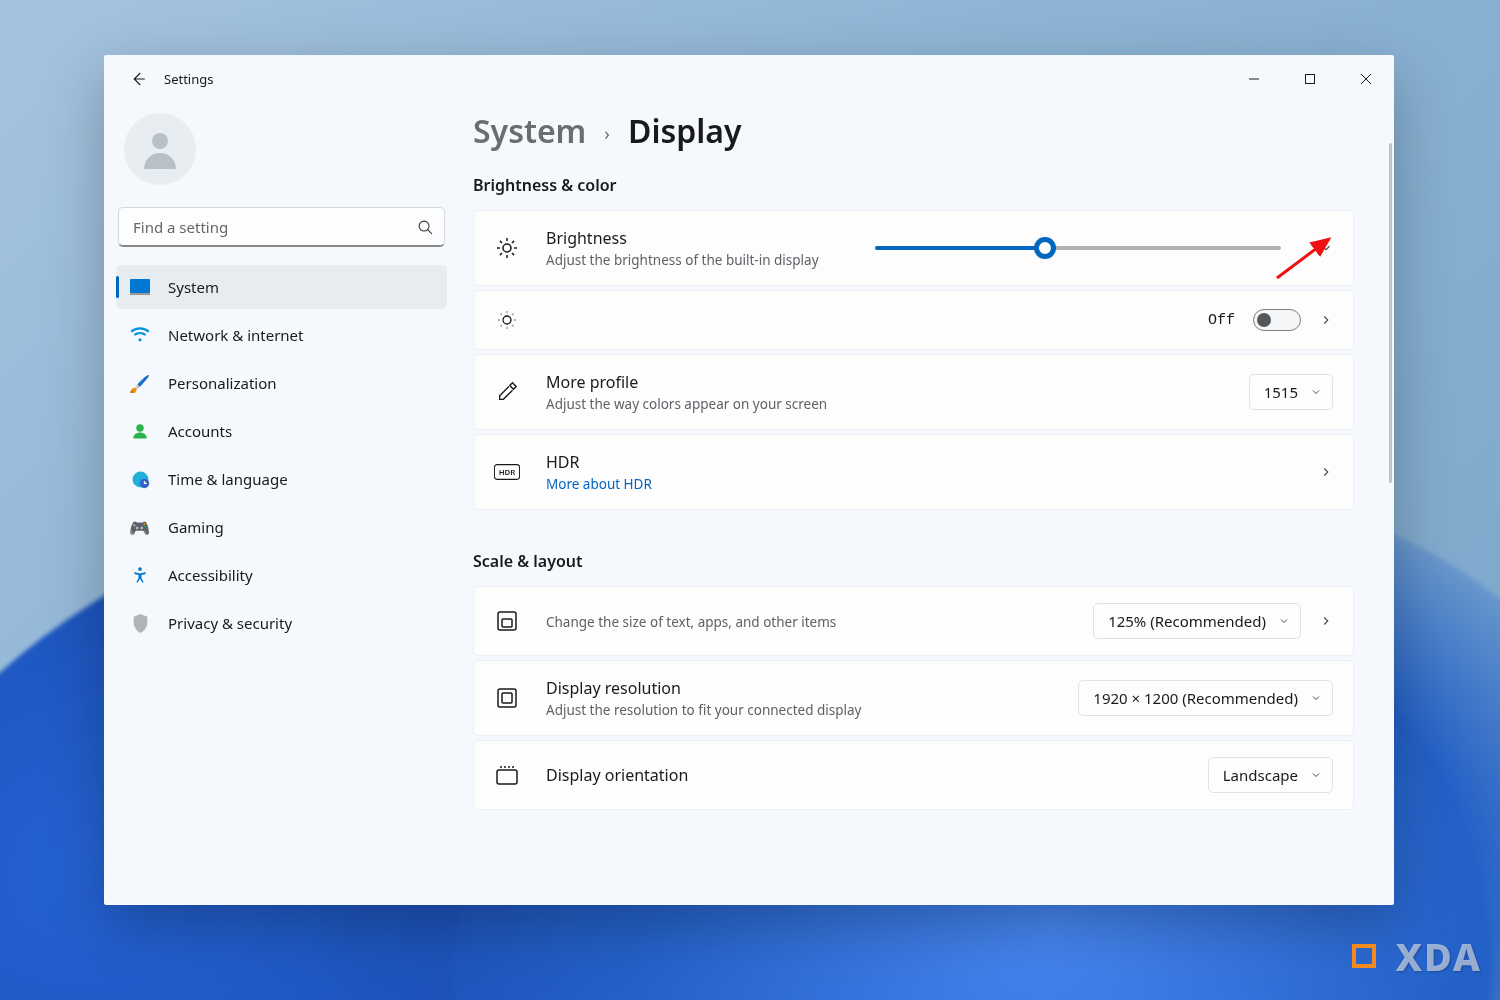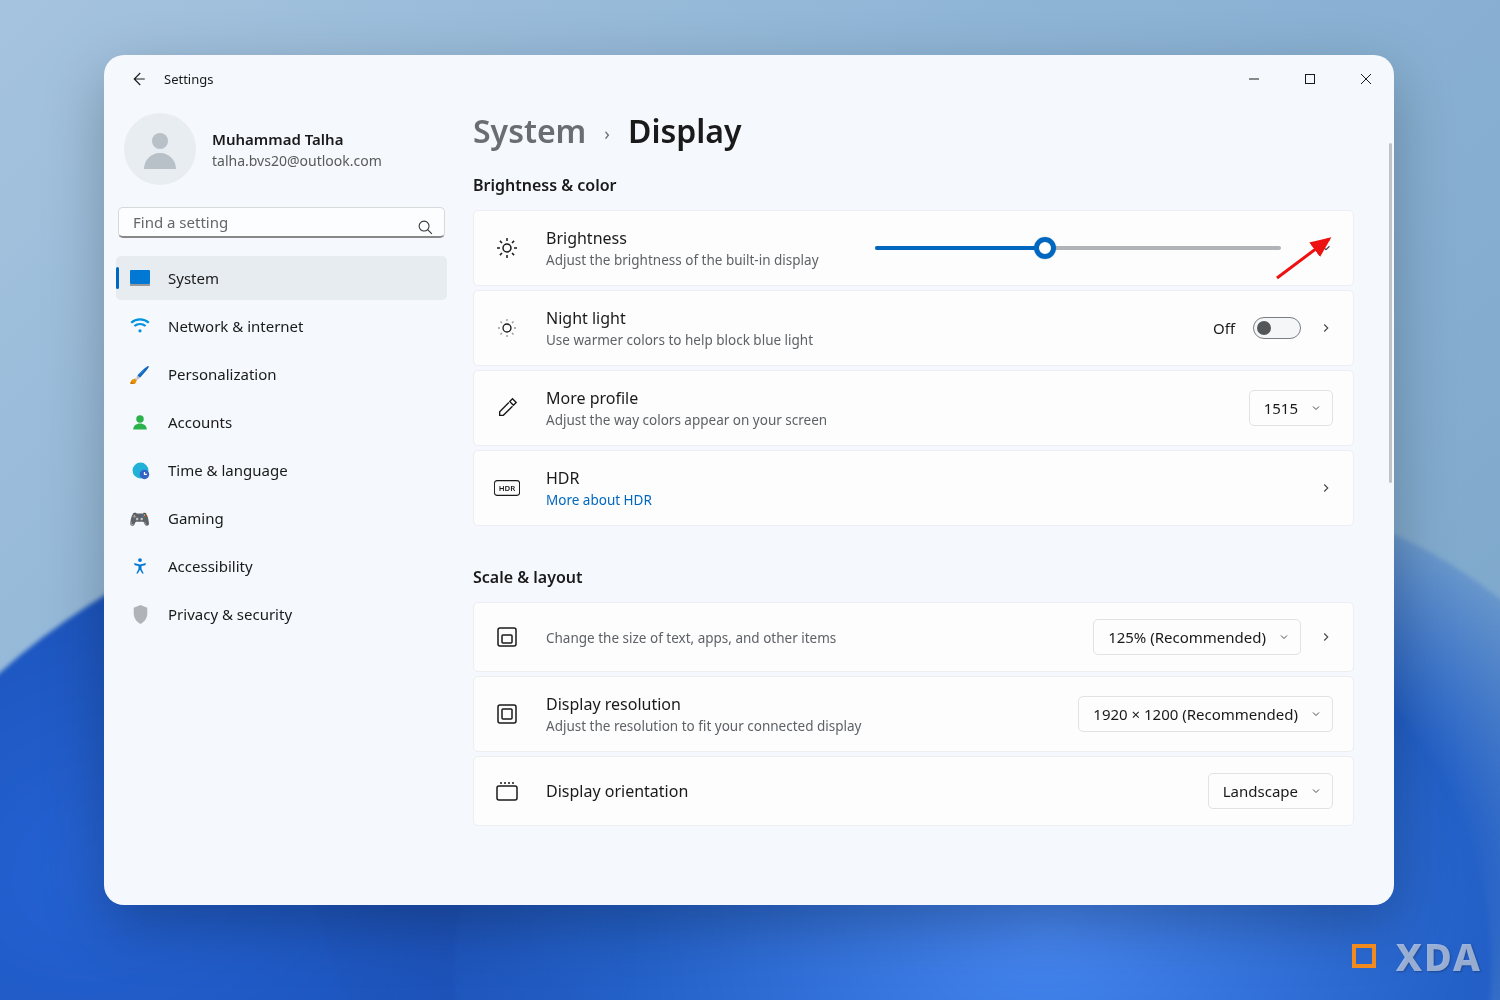--- a/index.html
+++ b/index.html
@@ -9,21 +9,21 @@
   position: relative; overflow: hidden;
 }
 
 .wave { position: absolute; width: 1200px; height: 900px; border-radius: 50%; filter: blur(2px); }
 .w1 { background: radial-gradient(ellipse at 30% 30%, #2563d4 0%, #1548a8 60%, transparent 80%); bottom: -400px; left: -200px; transform: rotate(-20deg); }
 .w2 { background: radial-gradient(ellipse at 60% 40%, #3576e8 0%, #1e52b8 55%, transparent 80%); bottom: -350px; left: 300px; transform: rotate(15deg); }
 .w3 { background: radial-gradient(ellipse at 50% 50%, #4686f0 0%, #2360c7 50%, transparent 78%); bottom: -380px; right: -150px; transform: rotate(-10deg); }
 
 .window {
   position: absolute; top: 55px; left: 104px; width: 1290px; height: 850px;
-  background: #f5f8fc; border-radius: 20px;
+  background: #f5f8fc; border-radius: 2px;
   box-shadow: 0 20px 60px rgba(0,0,0,0.25);
   display: flex; flex-direction: column; overflow: hidden;
 }
 
 
 .titlebar { height: 48px; display: flex; align-items: center; padding-left: 14px; }
 .back-btn { width: 40px; height: 40px; display:flex;align-items:center;justify-content:center; border-radius:4px; cursor:pointer;}
 .title { font-size: 13px; color: #1a1a1a; margin-left: 6px; }
 .win-controls { margin-left: auto; display: flex; }
 .win-btn { width: 56px; height: 48px; display:flex;align-items:center;justify-content:center; cursor:pointer;}
@@ -32,21 +32,21 @@
 
 
 .sidebar { width: 355px; padding: 0 12px; overflow-y:auto; }
 .user-block { display:flex; align-items:center; gap:16px; padding: 10px 8px 22px 8px; }
 .avatar { width:72px; height:72px; border-radius:50%; background:#e8edf2; display:flex;align-items:center;justify-content:center; }
 .avatar svg { width:48px; height:48px; fill:#b8c0c8; }
 .user-name { font-size:15px; font-weight:600; color:#1a1a1a; }
 .user-email { font-size:14px; color:#5a5a5a; margin-top:2px; }
 
 .search-wrap { position:relative; margin: 0 2px 18px 2px; }
-.search-input { width:100%; height:31px; border:1px solid #d8d8d8; border-bottom:2px solid #888; border-radius:5px; background:#fcfdfe; padding:0 40px 0 14px; font-size:15px; color:#333; outline:none; }
+.search-input { width:100%; height:40px; border:1px solid #d8d8d8; border-bottom:2px solid #888; border-radius:5px; background:#fcfdfe; padding:0 40px 0 14px; font-size:15px; color:#333; outline:none; }
 .search-input::placeholder { color:#666; }
 .search-icon-btn { position:absolute; right:8px; top:8px; width:24px; height:24px; display:flex;align-items:center;justify-content:center; }
 
 .nav-item { height:44px; display:flex; align-items:center; gap:18px; padding:0 14px; border-radius:5px; cursor:pointer; font-size:15px; color:#1a1a1a; position:relative; margin-bottom:4px;}
 .nav-item.active { background:#e7ecf1; }
 .nav-item.active::before { content:""; position:absolute; left:0; top:11px; bottom:11px; width:3px; background:#0067c0; border-radius:2px; }
 .nav-icon { width:20px; height:20px; display:flex; align-items:center; justify-content:center; font-size:17px; }
 
 
 .main { flex:1; padding: 6px 40px 0 14px; overflow-y:auto; position:relative; }
@@ -70,21 +70,21 @@
 
 .chev { width:14px; height:14px; color:#4a4a4a; flex-shrink:0;}
 
 
 .slider-wrap { flex:1; display:flex; align-items:center; margin:0 12px 0 30px; min-width:200px; }
 .slider-track { height:4px; flex:1; background:#b0b3b7; border-radius:2px; position:relative; }
 .slider-fill { position:absolute; left:0; top:0; height:100%; background:#0067c0; border-radius:2px; }
 .slider-thumb { position:absolute; top:50%; width:22px; height:22px; border-radius:50%; background:#fff; border:5px solid #0067c0; transform:translate(-50%,-50%); box-shadow:0 0 0 1px rgba(0,0,0,0.05);}
 
 
-.toggle-label { font-size:15px; color:#1a1a1a; }
+.toggle-label { font-size:15px; color:#1a1a1a;font-family:Liberation Mono, monospace; }
 .toggle { width:48px; height:22px; border:1px solid #7a7e82; border-radius:11px; background:#f5f6f8; position:relative; }
 .toggle-knob { position:absolute; left:3px; top:3px; width:14px; height:14px; border-radius:50%; background:#54575a; }
 
 
 .dropdown { height:36px; border:1px solid #e0e2e5; border-radius:5px; background:#fdfdfe; padding:0 34px 0 14px; display:flex; align-items:center; font-size:15px; color:#1a1a1a; position:relative; cursor:pointer;}
 .dropdown .dd-chev { position:absolute; right:10px; top:50%; transform:translateY(-50%); }
 
 
 .annot-arrow { position:absolute; pointer-events:none; }
 
@@ -131,24 +131,20 @@
   <div class="body">
 
     <div class="sidebar">
       <div class="user-block">
         <div class="avatar">
           <svg viewBox="0 0 24 24">
               <circle cx="12" cy="8" r="4"></circle>
               <path d="M4 22c0-4.5 3.5-8 8-8s8 3.5 8 8"></path>
             </svg>
         </div>
-        <div>
-          <div class="user-name">Muhammad Talha</div>
-          <div class="user-email">talha.bvs20@outlook.com</div>
-        </div>
       </div>
 
       <div class="search-wrap">
         <input class="search-input" placeholder="Find a setting" style="">
         <div class="search-icon-btn">
           <svg width="17" height="17" viewBox="0 0 24 24" fill="none" stroke="#333" stroke-width="1.5">
               <circle cx="10" cy="10" r="7"></circle>
               <path d="M21 21l-6-6"></path>
             </svg>
         </div>
@@ -258,24 +254,20 @@
             <path d="M10 45 L62 6" stroke="#e11" stroke-width="3" marker-end="url(#ah)"></path>
           </svg>
       </div>
 
       <div class="card">
         <div class="card-icon">
           <svg width="24" height="24" viewBox="0 0 24 24" fill="none" stroke="#1a1a1a" stroke-width="1.3">
               <circle cx="12" cy="12" r="4"></circle>
               <path d="M12 3v2M12 19v2M3 12h2M19 12h2M5.5 5.5l1.5 1.5M17 17l1.5 1.5M5.5 18.5L7 17M17 7l1.5-1.5" opacity="0.45"></path>
             </svg>
-        </div>
-        <div class="card-text">
-          <div class="card-title">Night light</div>
-          <div class="card-sub">Use warmer colors to help block blue light</div>
         </div>
         <div class="card-spacer"></div>
         <div class="card-right">
           <span class="toggle-label">Off</span>
           <div class="toggle">
               <div class="toggle-knob"></div>
             </div>
           <svg class="chev" viewBox="0 0 24 24" fill="none" stroke="#4a4a4a" stroke-width="2">
               <path d="M9 6l6 6-6 6"></path>
             </svg>

